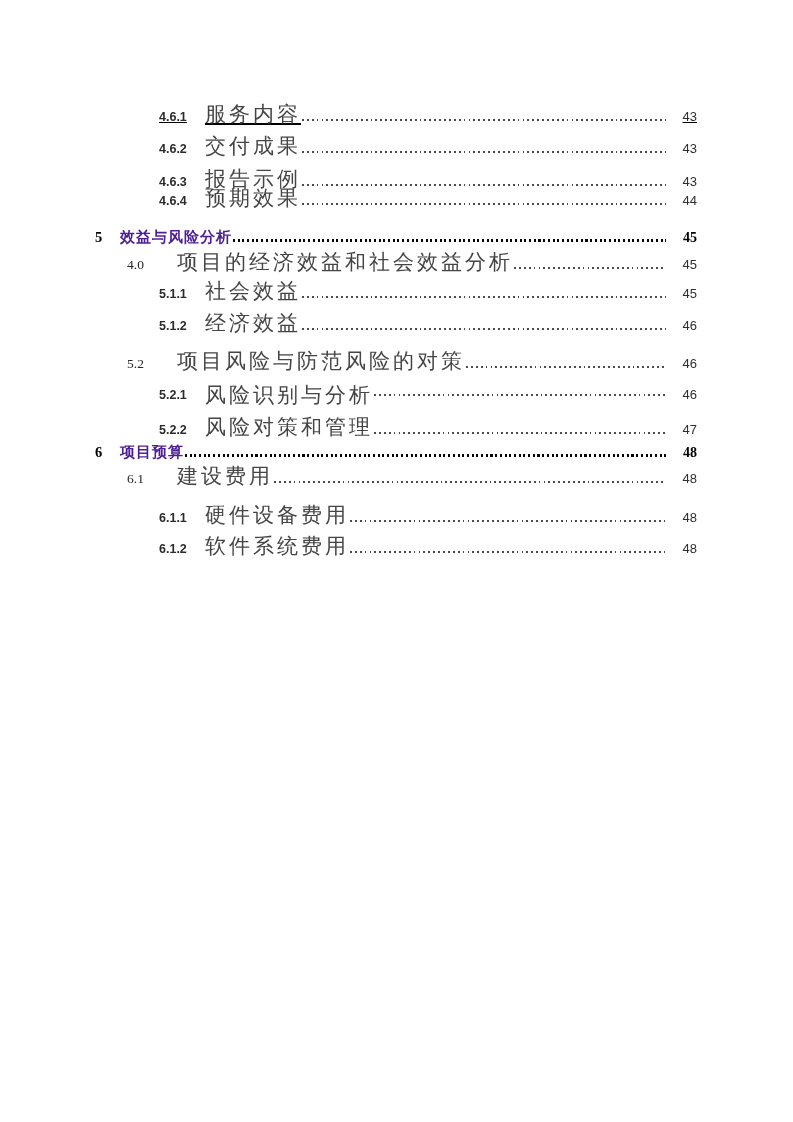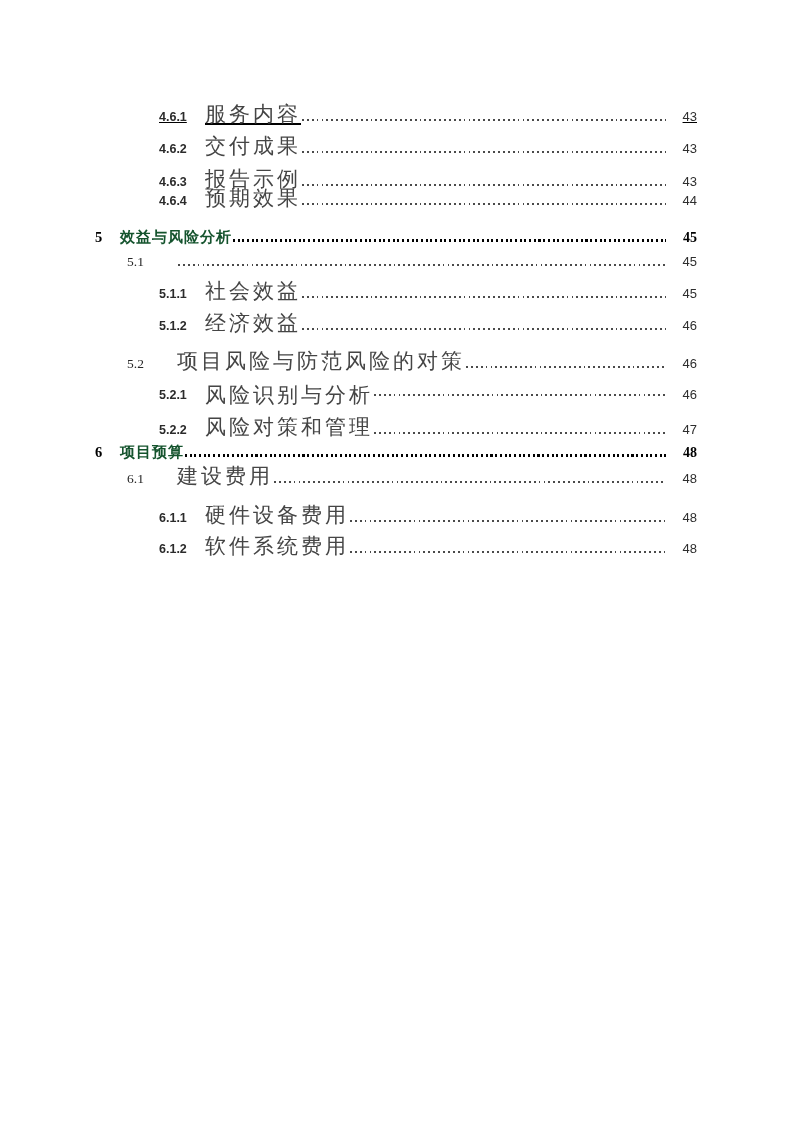--- a/index.html
+++ b/index.html
@@ -57,21 +57,21 @@
 
   
   .label {
     flex: 0 0 auto;
     font-size: 21px;
     color: #454545;
     letter-spacing: 3px;
   }
   .lvl1 .label {
     font-weight: 700;
-    color: #14532d;
+    color: #4c1d95;
     letter-spacing: 1px;
     font-size: 15px;
   }
 
   
   .leader {
     flex: 1 1 auto;
     height: 2px;
     margin: 0 5px 0 1px;
     background: repeating-linear-gradient(90deg, #4a4a4a 0 1.8px, transparent 1.8px 4.9px);
@@ -137,21 +137,22 @@
   </div>
 
   <div class="toc-row lvl1 r4">
     <span class="num">5</span>
     <span class="label">效益与风险分析</span>
     <span class="leader"></span>
     <span class="page">45</span>
   </div>
 
   <div class="toc-row lvl2 r5">
-    <span class="num">5.1</span>
+    <span class="num">4.0</span>
+    <span class="label">项目的经济效益和社会效益分析</span>
     <span class="leader"></span>
     <span class="page">45</span>
   </div>
 
   <div class="toc-row lvl3 r6">
     <span class="num">5.1.1</span>
     <span class="label">社会效益</span>
     <span class="leader"></span>
     <span class="page">45</span>
   </div>

